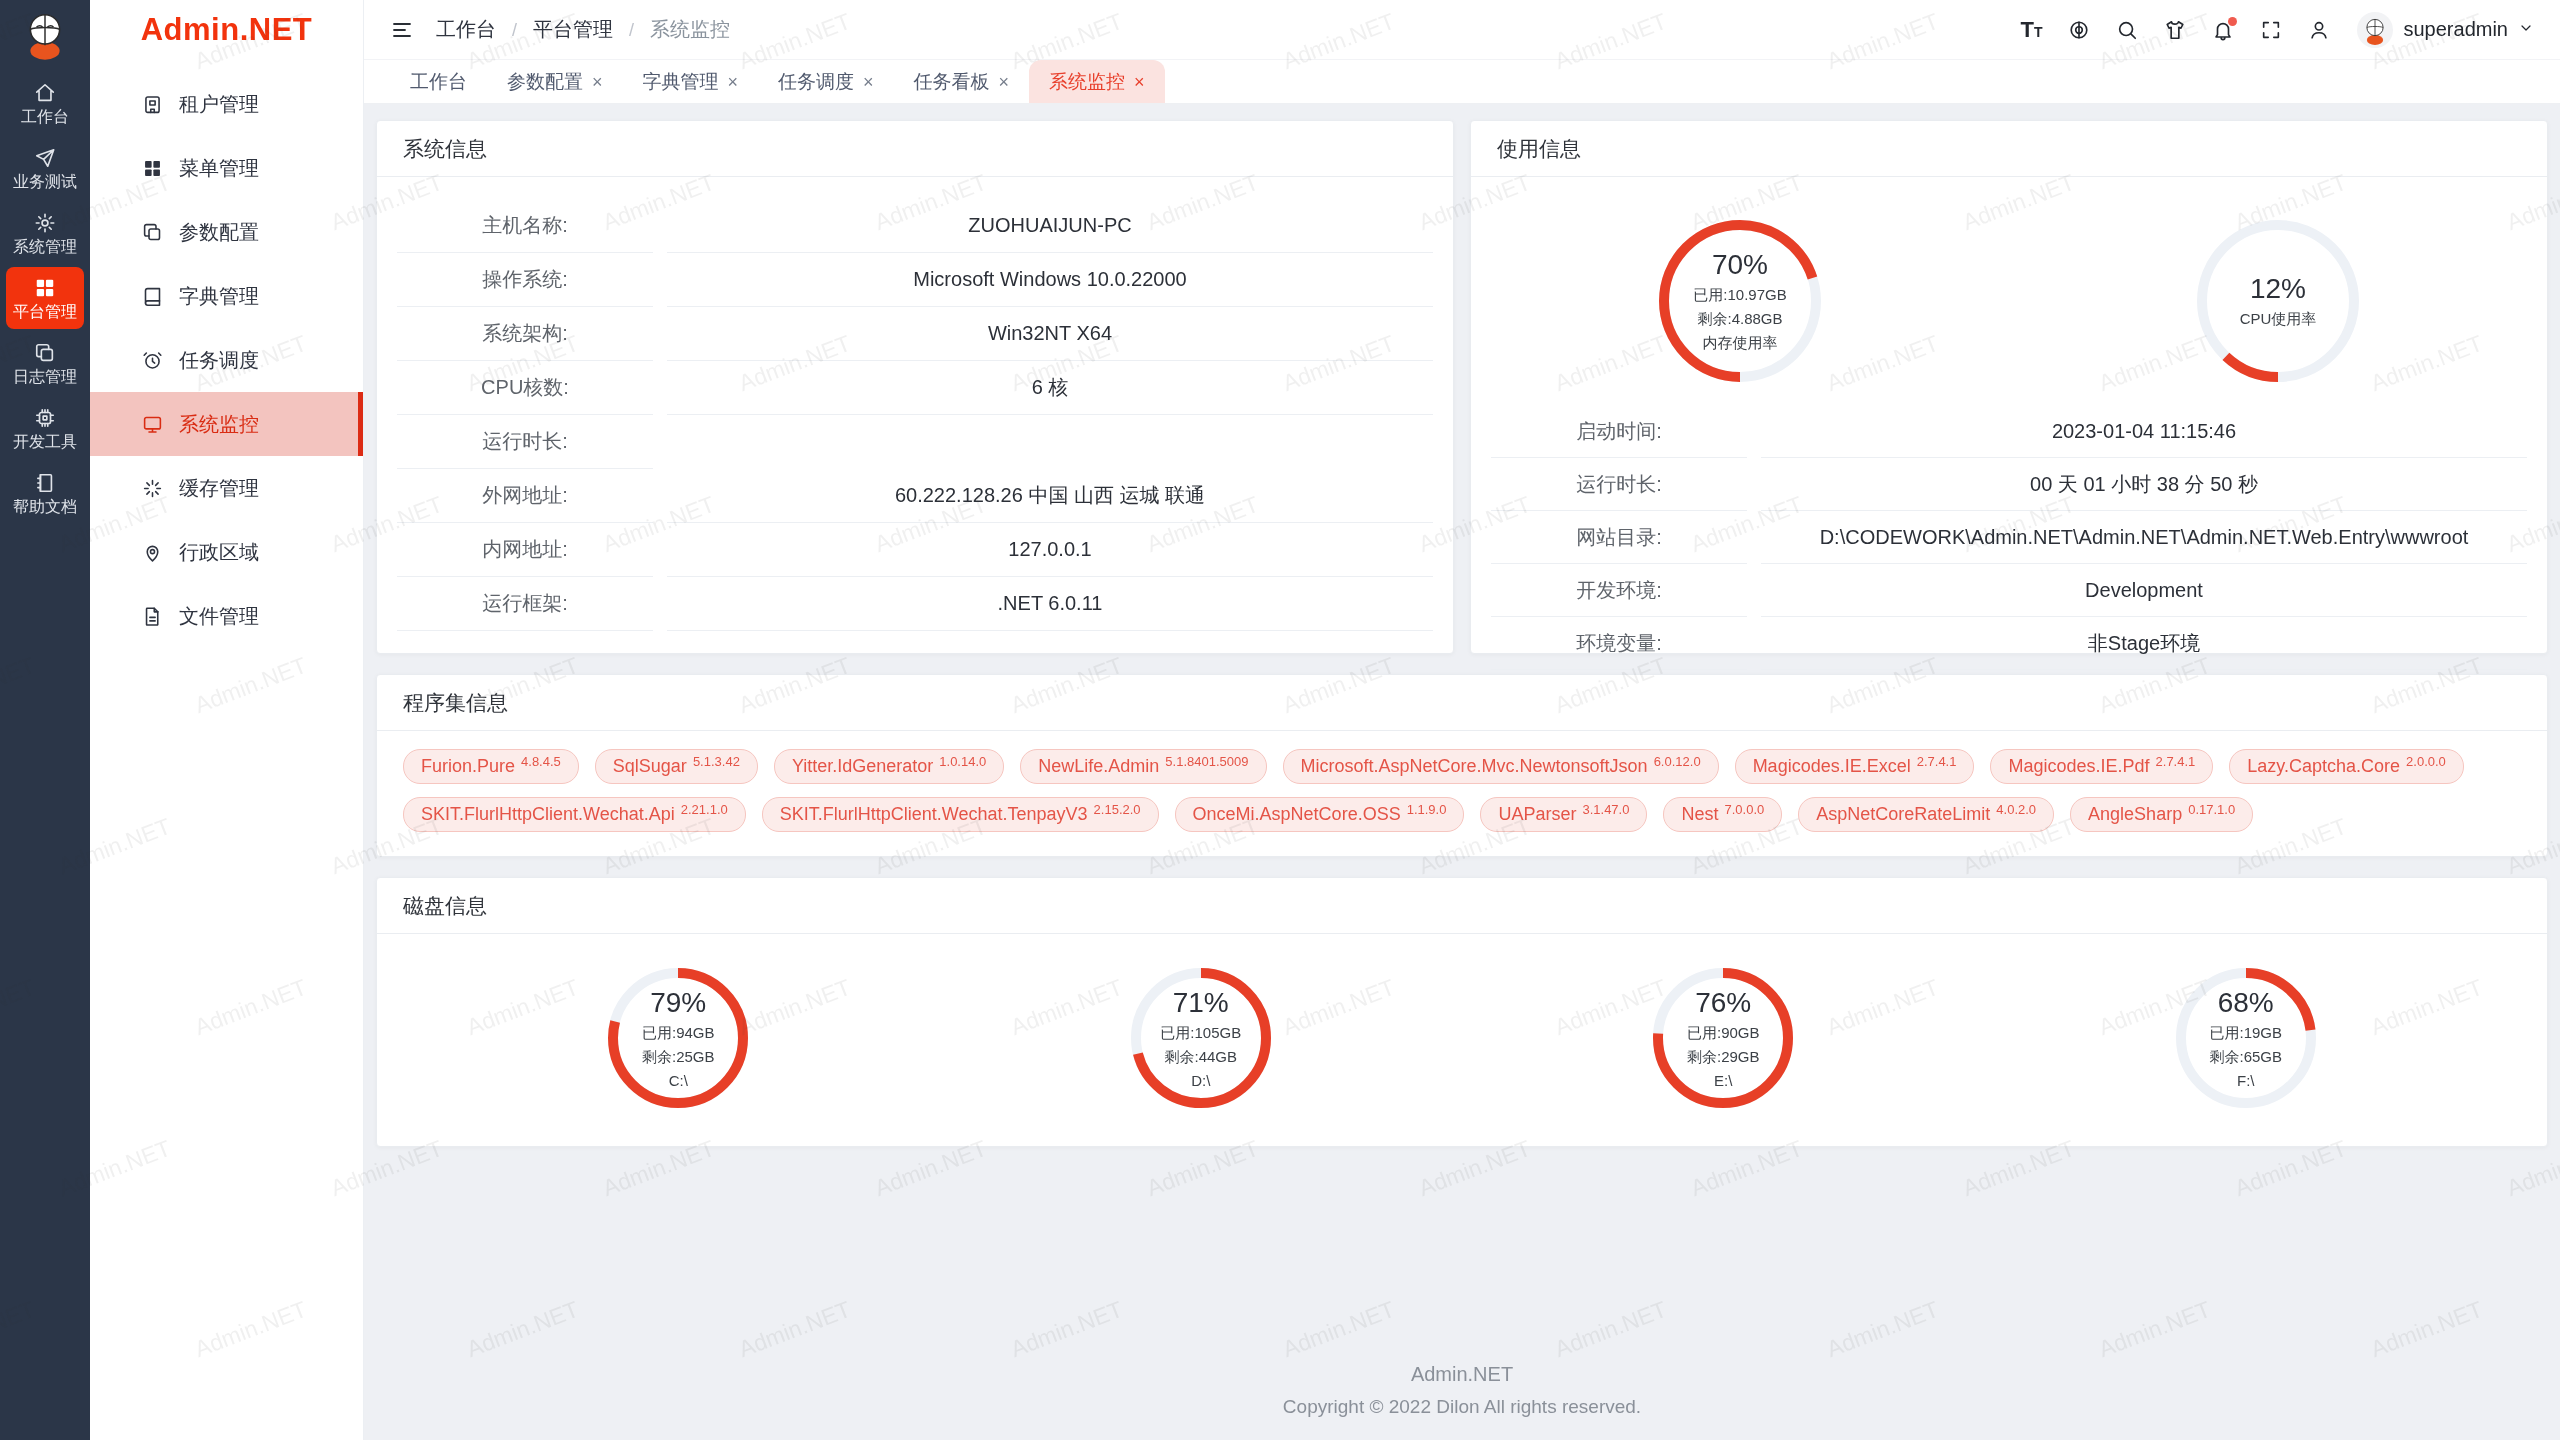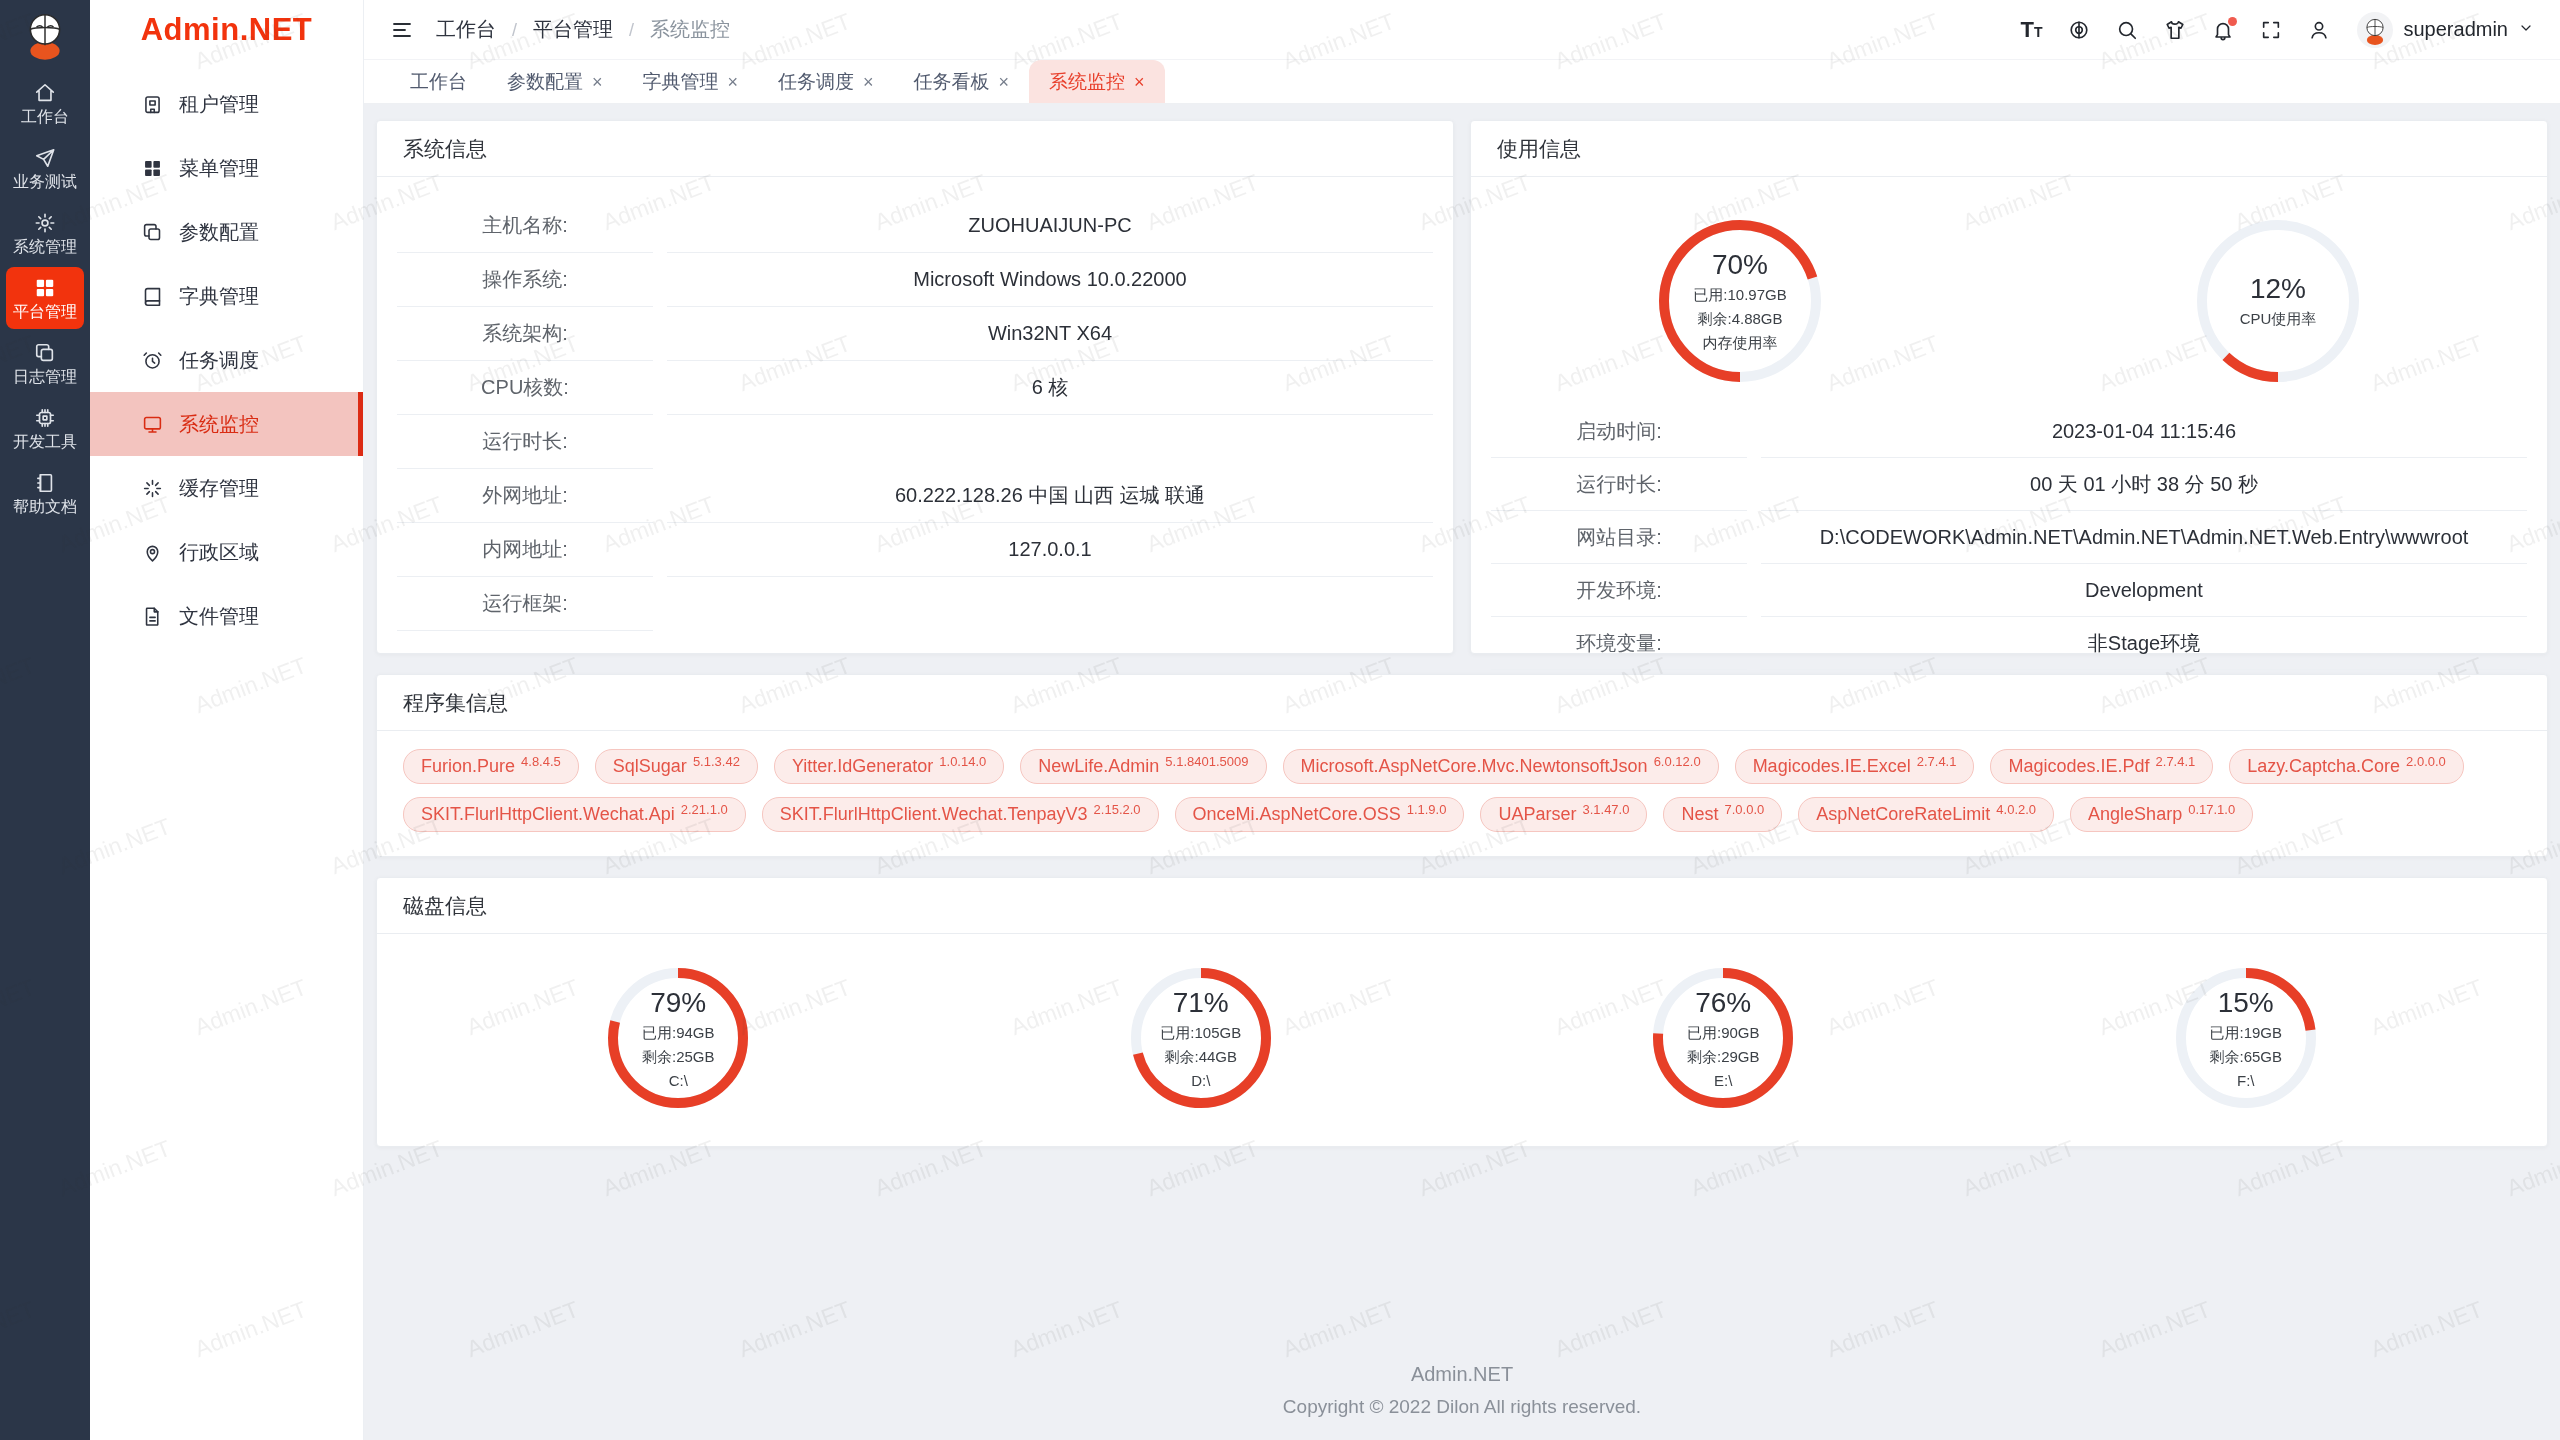--- a/index.html
+++ b/index.html
@@ -362,20 +362,21 @@
             <div class="irow">
                 <div class="cell ilabel">外网地址:</div>
                 <div class="cell ival">60.222.128.26 中国 山西 运城 联通</div>
               </div>
             <div class="irow">
                 <div class="cell ilabel">内网地址:</div>
                 <div class="cell ival">127.0.0.1</div>
               </div>
             <div class="irow">
                 <div class="cell ilabel">运行框架:</div>
+                <div class="cell ival">.NET 6.0.11</div>
               </div>
           </div>
         </div>
 
         <div class="card half">
           <div class="card-title">使用信息</div>
           <div class="usage-gauges">
             <div class="gbox">
               <div class="gauge">
                 <svg class="start-bottom" width="176" height="176" viewBox="0 0 176 176">
@@ -532,21 +533,21 @@
               <div class="gline">剩余:29GB</div>
               <div class="gline">E:\</div>
             </div>
           </div>
           <div class="gauge">
             <svg class="start-top" width="152" height="152" viewBox="0 0 152 152">
                 <circle class="track" cx="76" cy="76" r="65"></circle>
                 <circle class="bar" cx="76" cy="76" r="65" style="stroke-dasharray: 93.9336, 408.407;"></circle>
               </svg>
             <div class="gtext">
-              <div class="gpct">15%</div>
+              <div class="gpct">68%</div>
               <div class="gline">已用:19GB</div>
               <div class="gline">剩余:65GB</div>
               <div class="gline">F:\</div>
             </div>
           </div>
         </div>
       </div>
 
       <div class="footer">
         <div class="f1">Admin.NET</div>

